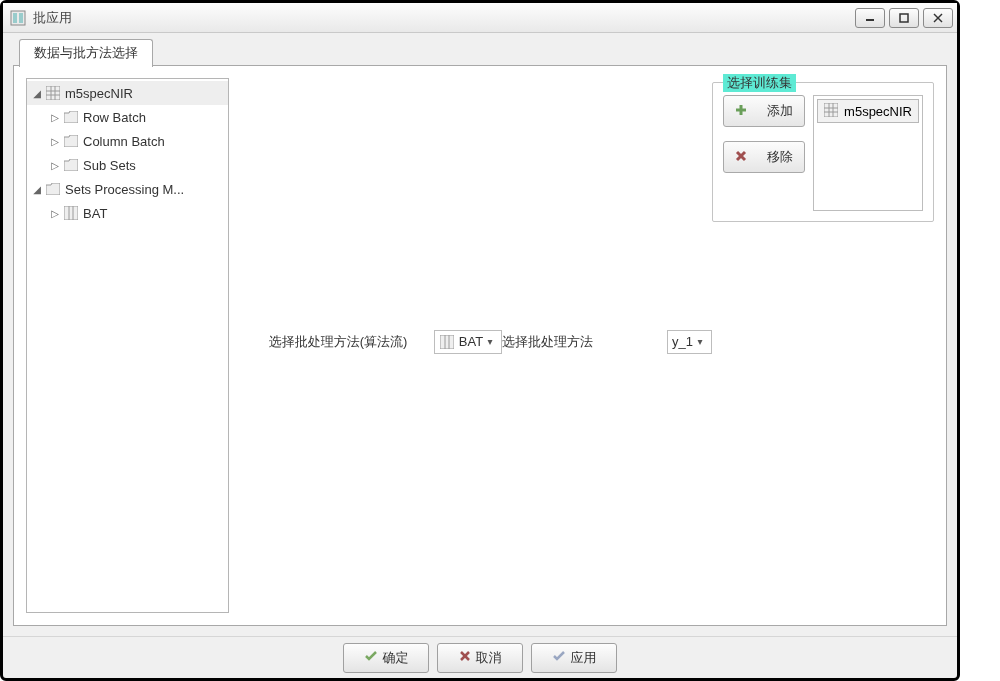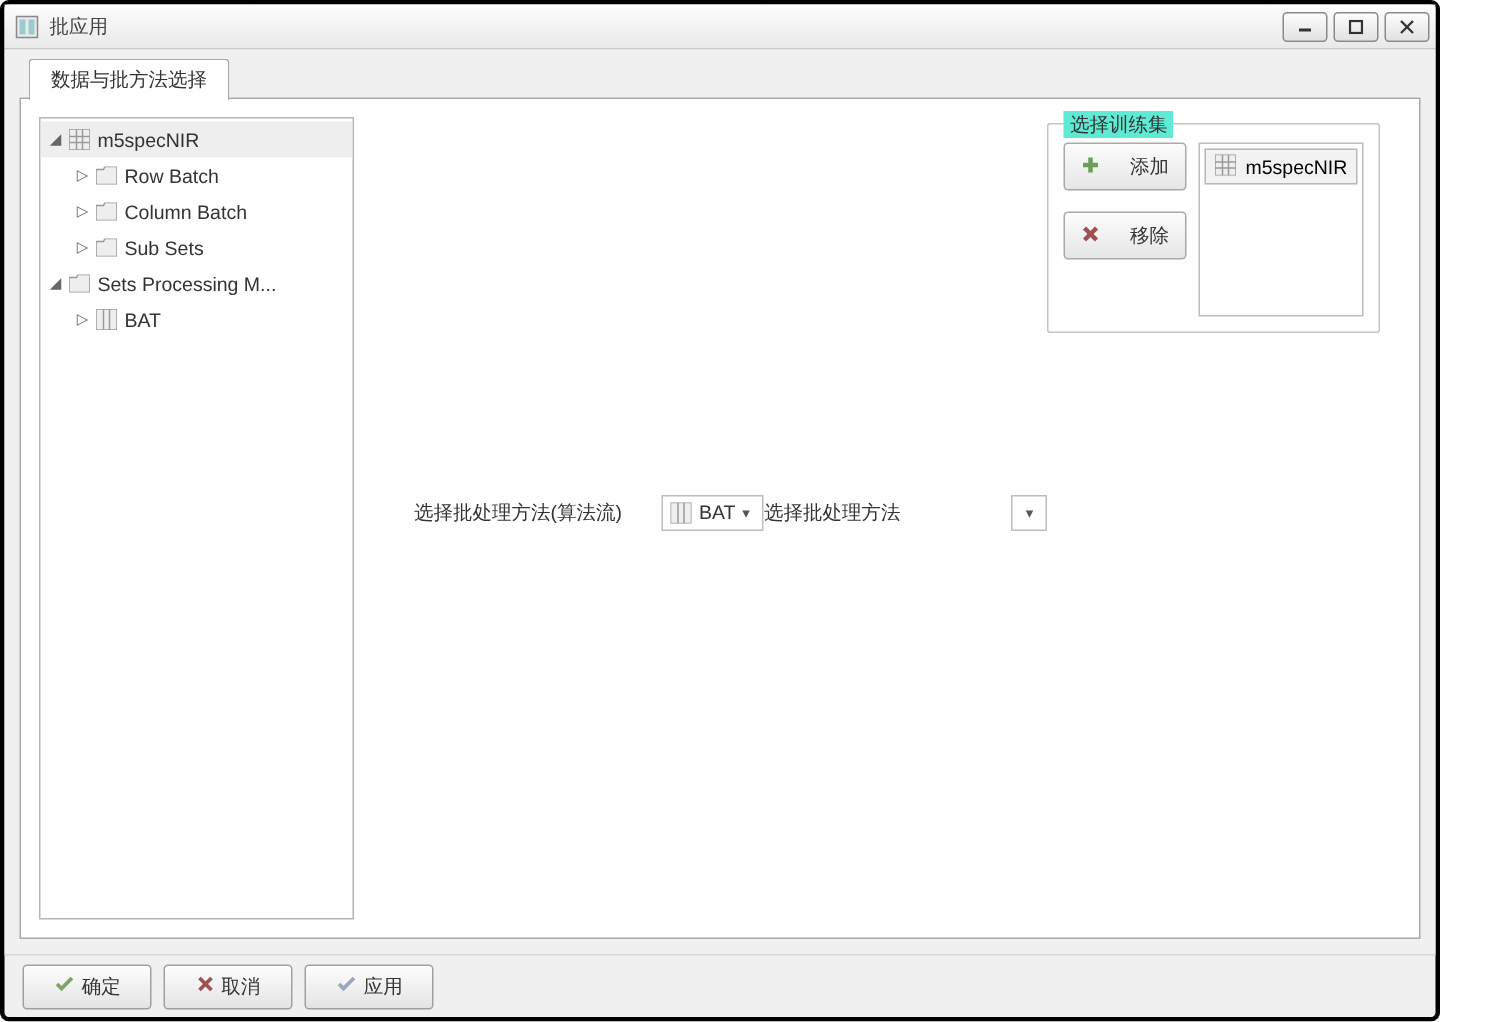--- a/index.html
+++ b/index.html
@@ -123,21 +123,21 @@
   }
   .list-item {
     height:24px; display:flex; align-items:center;
     padding:0 6px; gap:6px;
     border:1px solid #b8b8b8; background:#f2f2f2;
     width: max-content;
   }
   
   
   .footer {
-    height:42px; display:flex; align-items:center; justify-content:flex-start;
+    height:42px; display:flex; align-items:center; justify-content:center;
     gap:8px; padding:0 12px;
     border-top:1px solid #d6d6d6;
   }
   .main-btn {
     min-width:86px; height:30px;
     border:1px solid #a0a0a0; border-radius:3px;
     background:linear-gradient(#fdfdfd,#e4e4e4);
     display:flex; align-items:center; justify-content:center; gap:5px;
     color:#333;
   }
@@ -258,20 +258,21 @@
                   <line x1="9" y1="0" x2="9" y2="14" stroke="#9a9a9a"></line>
                 </svg>
             </span>
             <span class="dd-text">BAT</span>
             <span class="dd-arrow">▾</span>
           </div>
         </div>
         <div class="form-row">
           <div class="form-label">选择批处理方法</div>
           <div class="dropdown">
+            <span class="dd-text">y_1</span>
             <span class="dd-arrow">▾</span>
           </div>
         </div>
 
         <div class="groupbox">
           <span class="legend">选择训练集</span>
           <div class="gb-buttons">
             <div class="small-btn">
               <span>
                 <svg width="12" height="12">

